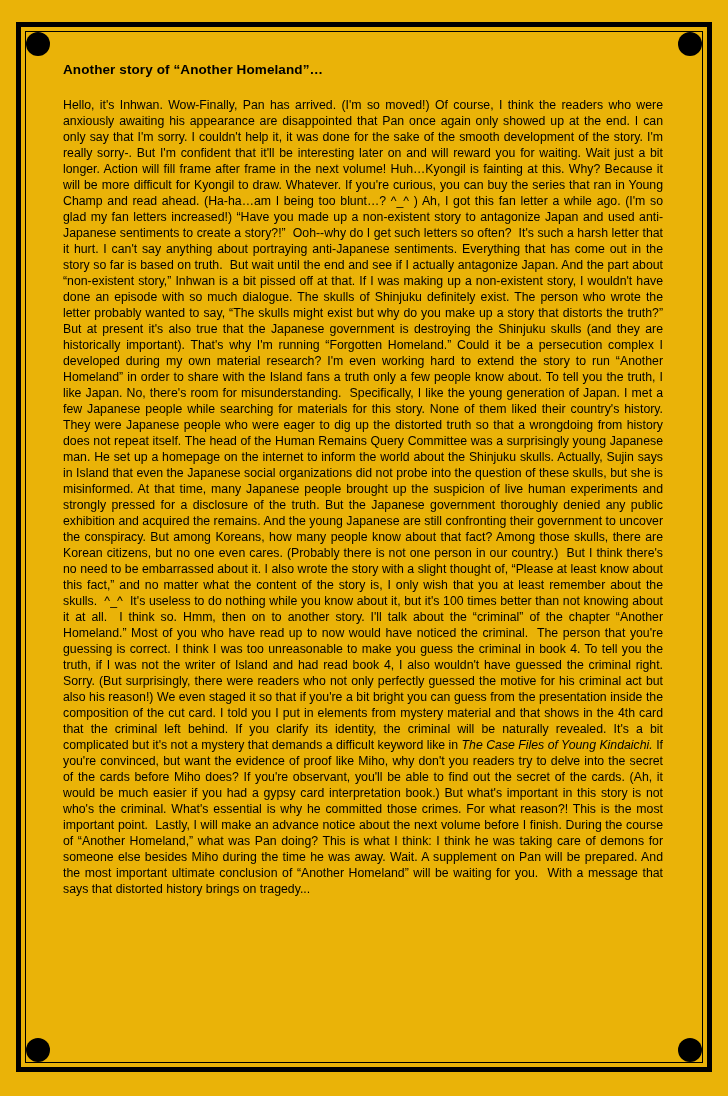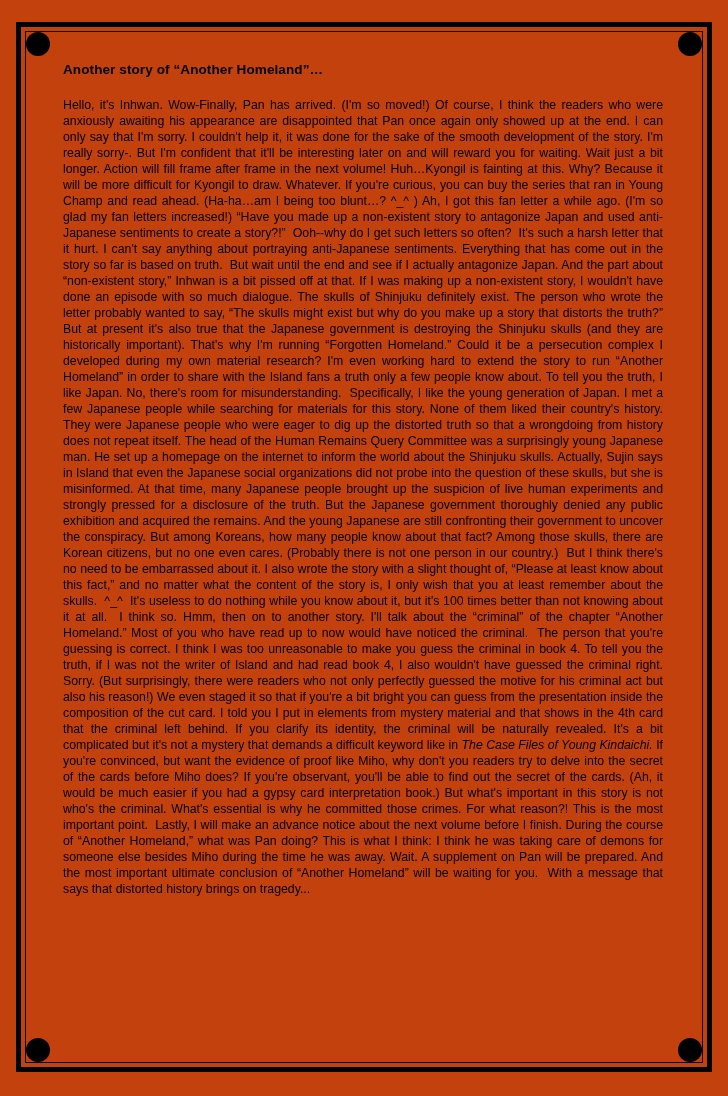--- a/index.html
+++ b/index.html
@@ -11,21 +11,21 @@
     width: 728px;
     height: 1096px;
     font-family: "Liberation Sans", sans-serif;
     color: #000000;
     overflow: hidden;
   }
   .page {
     position: relative;
     width: 728px;
     height: 1096px;
-    background: #c2410c;
+    background: #eab308;
   }
   
   .frame-outer {
     position: absolute;
     left: 16px;
     top: 22px;
     right: 16px;
     bottom: 24px;
     border: 5px solid #000000;
     box-sizing: border-box;

